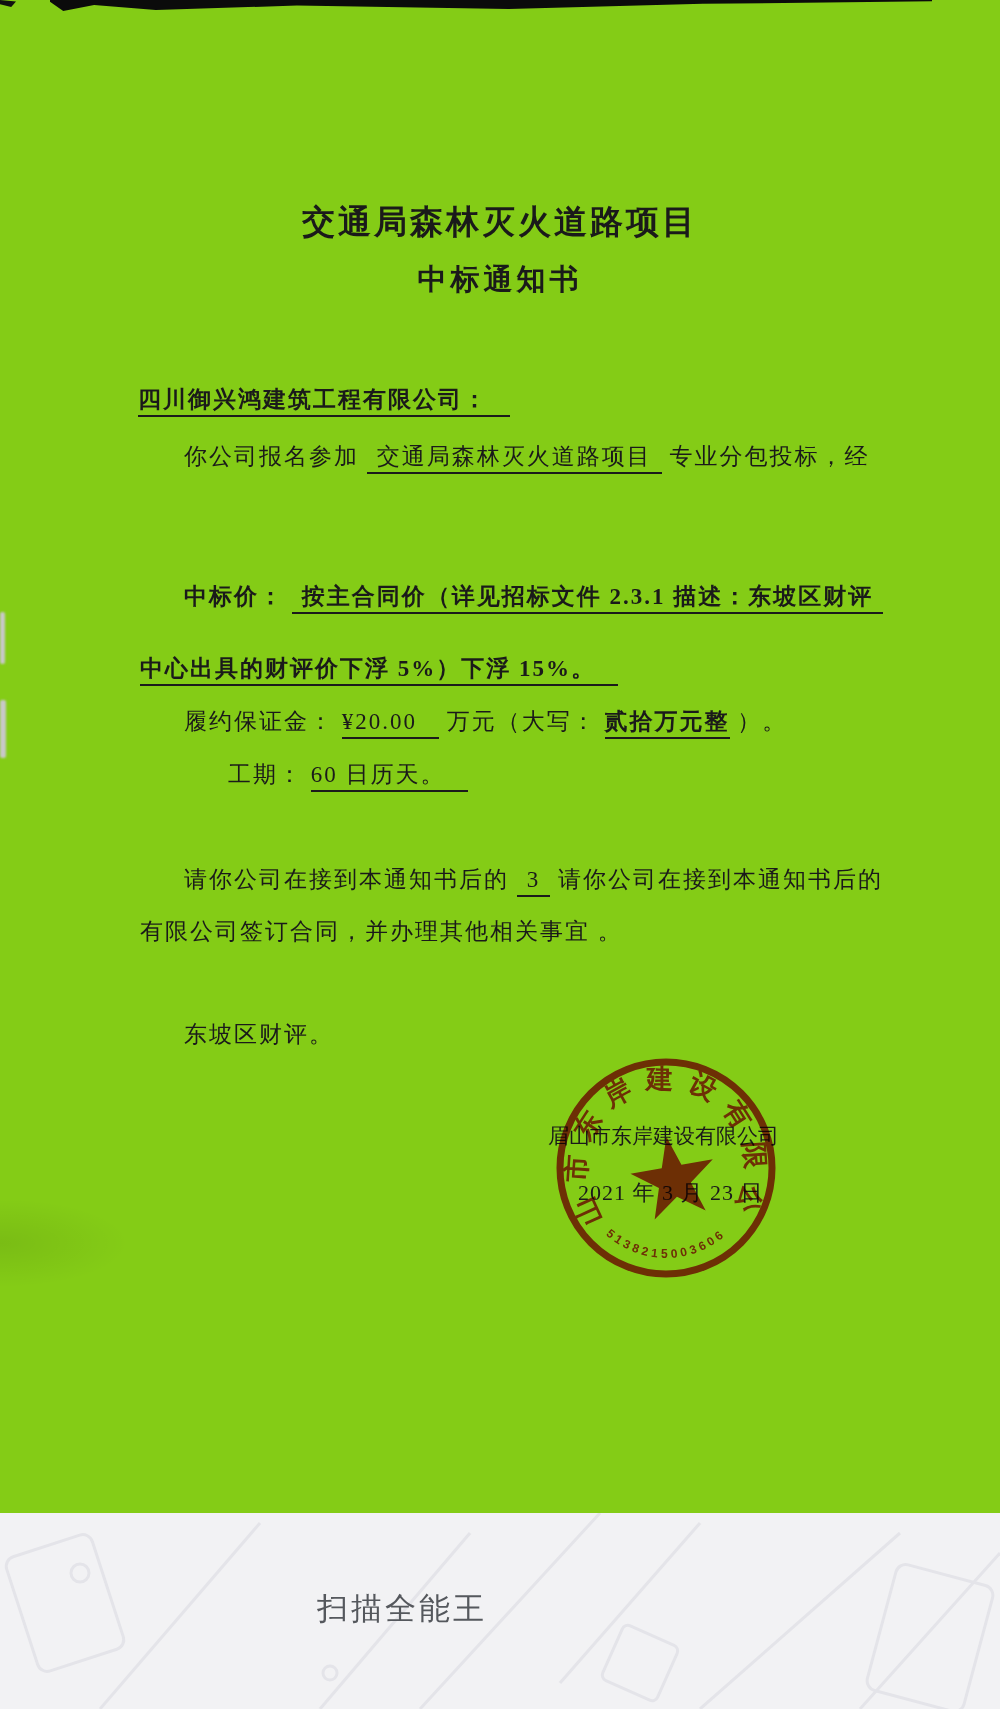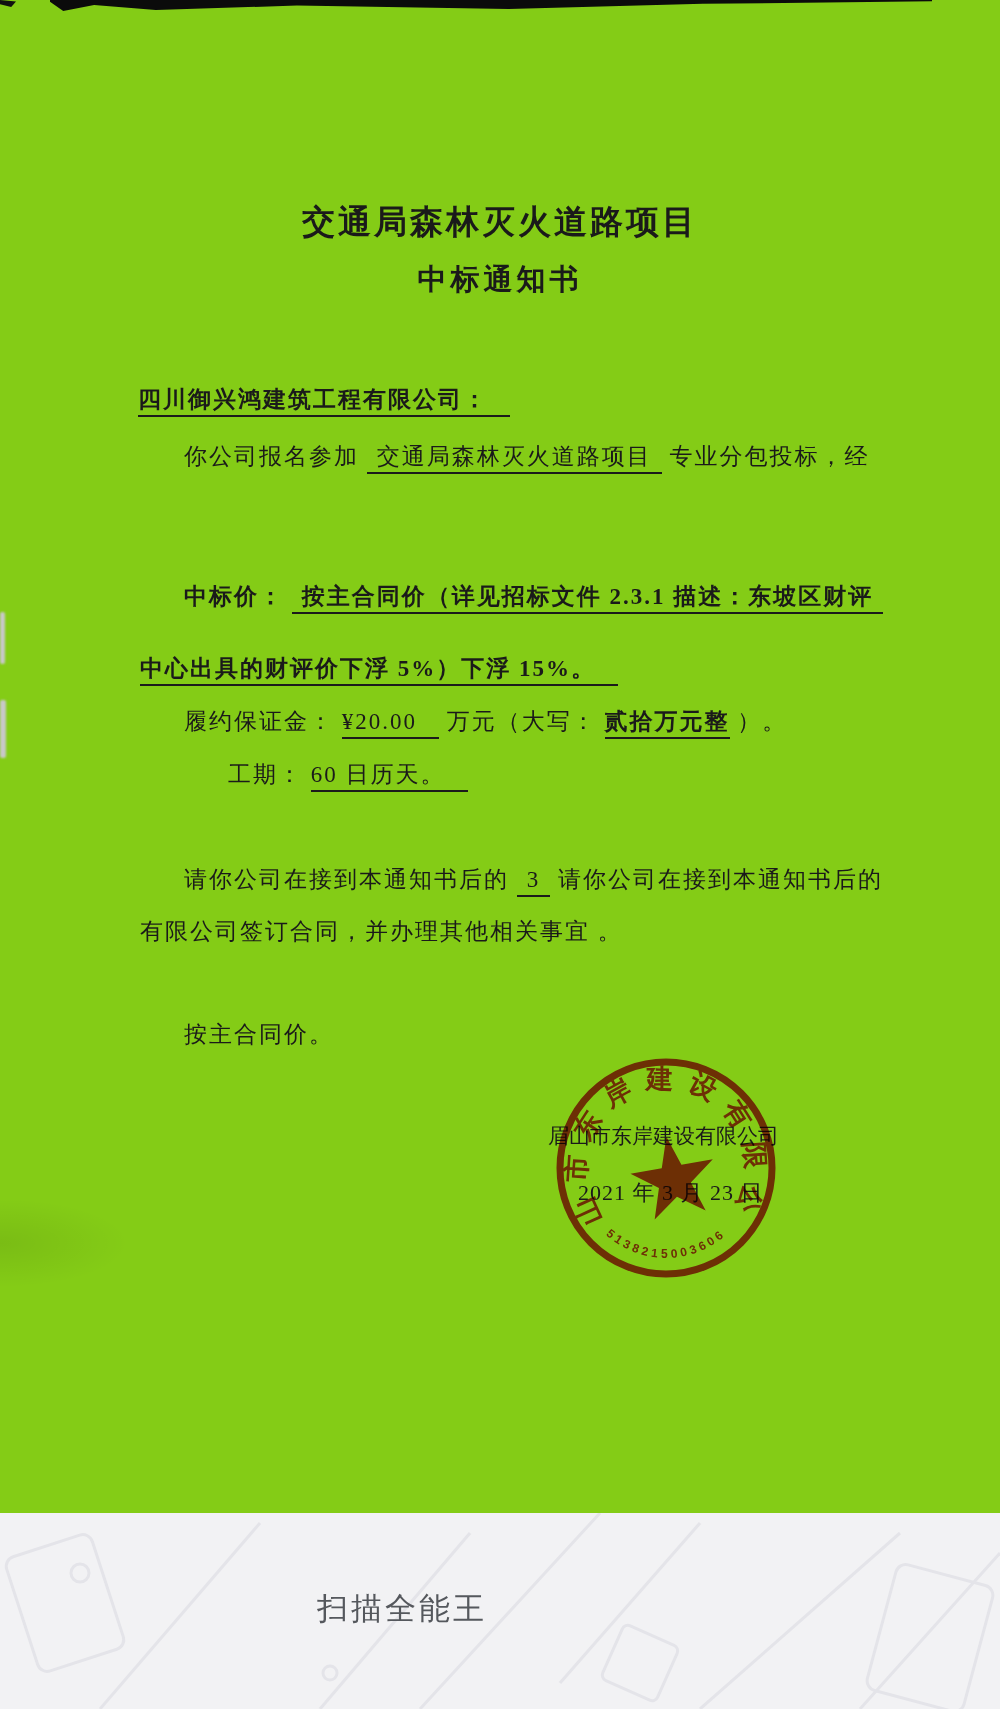--- a/index.html
+++ b/index.html
@@ -100,21 +100,21 @@
     <span class="u pad-r">60 日历天。</span>
   </div>
 
   <div class="line" style="left:184px;top:864px;">
     <span>请你公司在接到本通知书后的</span>
     <span class="u pad-lr">3</span>
     <span>请你公司在接到本通知书后的</span>
   </div>
   <div class="line" style="left:140px;top:916px;">有限公司签订合同，并办理其他相关事宜 。</div>
 
-  <div class="line" style="left:184px;top:1019px;">按主合同价。</div>
+  <div class="line" style="left:184px;top:1019px;">东坡区财评。</div>
 
   <div class="company-line">眉山市东岸建设有限公司</div>
   <div class="date-line">2021 年 3 月 23 日</div>
 
   <svg class="seal" viewBox="-116 -116 232 232">
     <circle cx="0" cy="0" r="106" fill="none" stroke-width="7" stroke="#ce291d"></circle>
     <defs>
       <path id="ringPath" d="M -64,48 A 80,80 0 1 1 64,48" fill="none"></path>
       <path id="serialPath" d="M -60,67 A 90,90 0 0 0 60,67" fill="none"></path>
     </defs>

